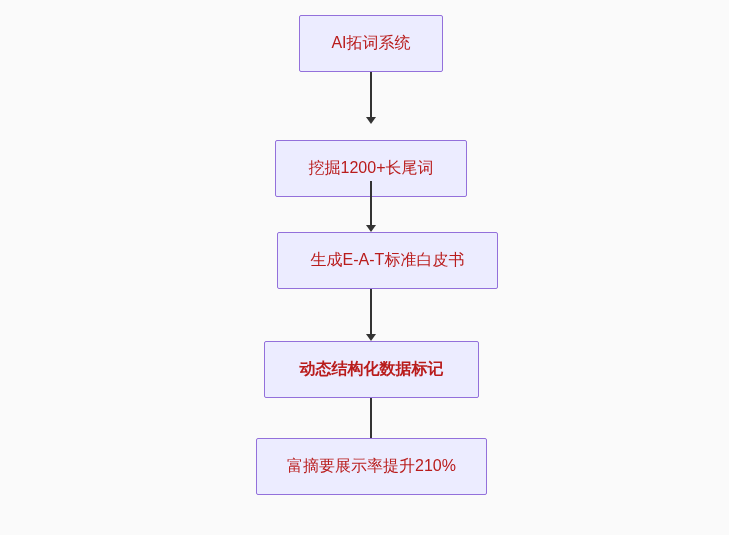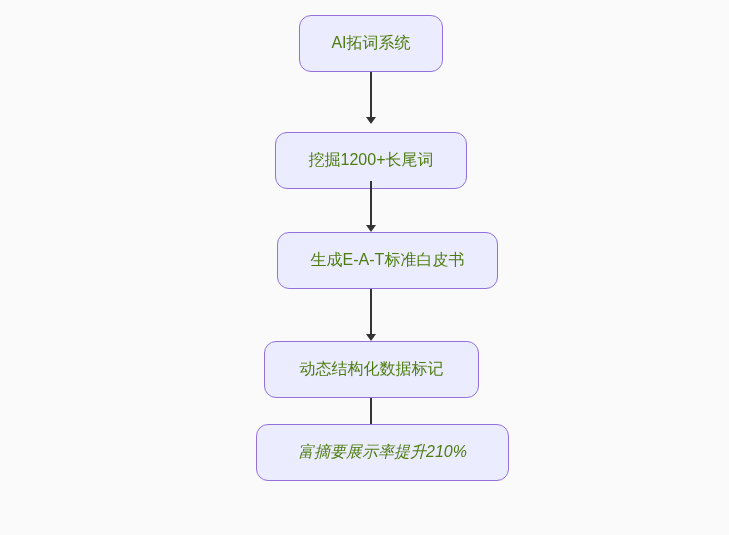--- a/index.html
+++ b/index.html
@@ -19,26 +19,26 @@
     left: 0;
     top: 0;
     width: 729px;
     height: 535px;
   }
   .node {
     position: absolute;
     box-sizing: border-box;
     background: #ececff;
     border: 1px solid #9370db;
-    border-radius: 12px;
+    border-radius: 2px;
     height: 57px;
     display: flex;
     align-items: center;
     justify-content: center;
-    color: #4d7c0f;
+    color: #b91c1c;
     font-size: 16px;
     white-space: nowrap;
   }
   .arrow {
     position: absolute;
     width: 12px;
     display: flex;
     flex-direction: column;
     align-items: center;
   }
@@ -49,24 +49,24 @@
   }
   .arrow .head {
     width: 0;
     height: 0;
     border-left: 5px solid transparent;
     border-right: 5px solid transparent;
     border-top: 7px solid #333333;
   }
   
   .n0 { left: 299px; top: 15px;  width: 144px; }
-  .n1 { left: 275px; top: 132px; width: 192px; }
+  .n1 { left: 275px; top: 140px; width: 192px; }
   .n2 { left: 261px; top: 232px; width: 221px; margin-left: 16px; }
-  .n3 { left: 264px; top: 341px; width: 215px; }
-  .n4 { left: 256px; top: 424px; width: 253px; font-style: italic; }
+  .n3 { left: 264px; top: 341px; width: 215px; font-weight: bold; }
+  .n4 { left: 256px; top: 438px; width: 231px; }
   
   .a0 { left: 365px; top: 72px;  height: 52px; }
   .a1 { left: 365px; top: 181px; height: 51px; }
   .a2 { left: 365px; top: 289px; height: 52px; }
   .a3 { left: 365px; top: 398px; height: 52px; }
 </style>
 </head>
 <body>
 
 <div class="flowchart">

